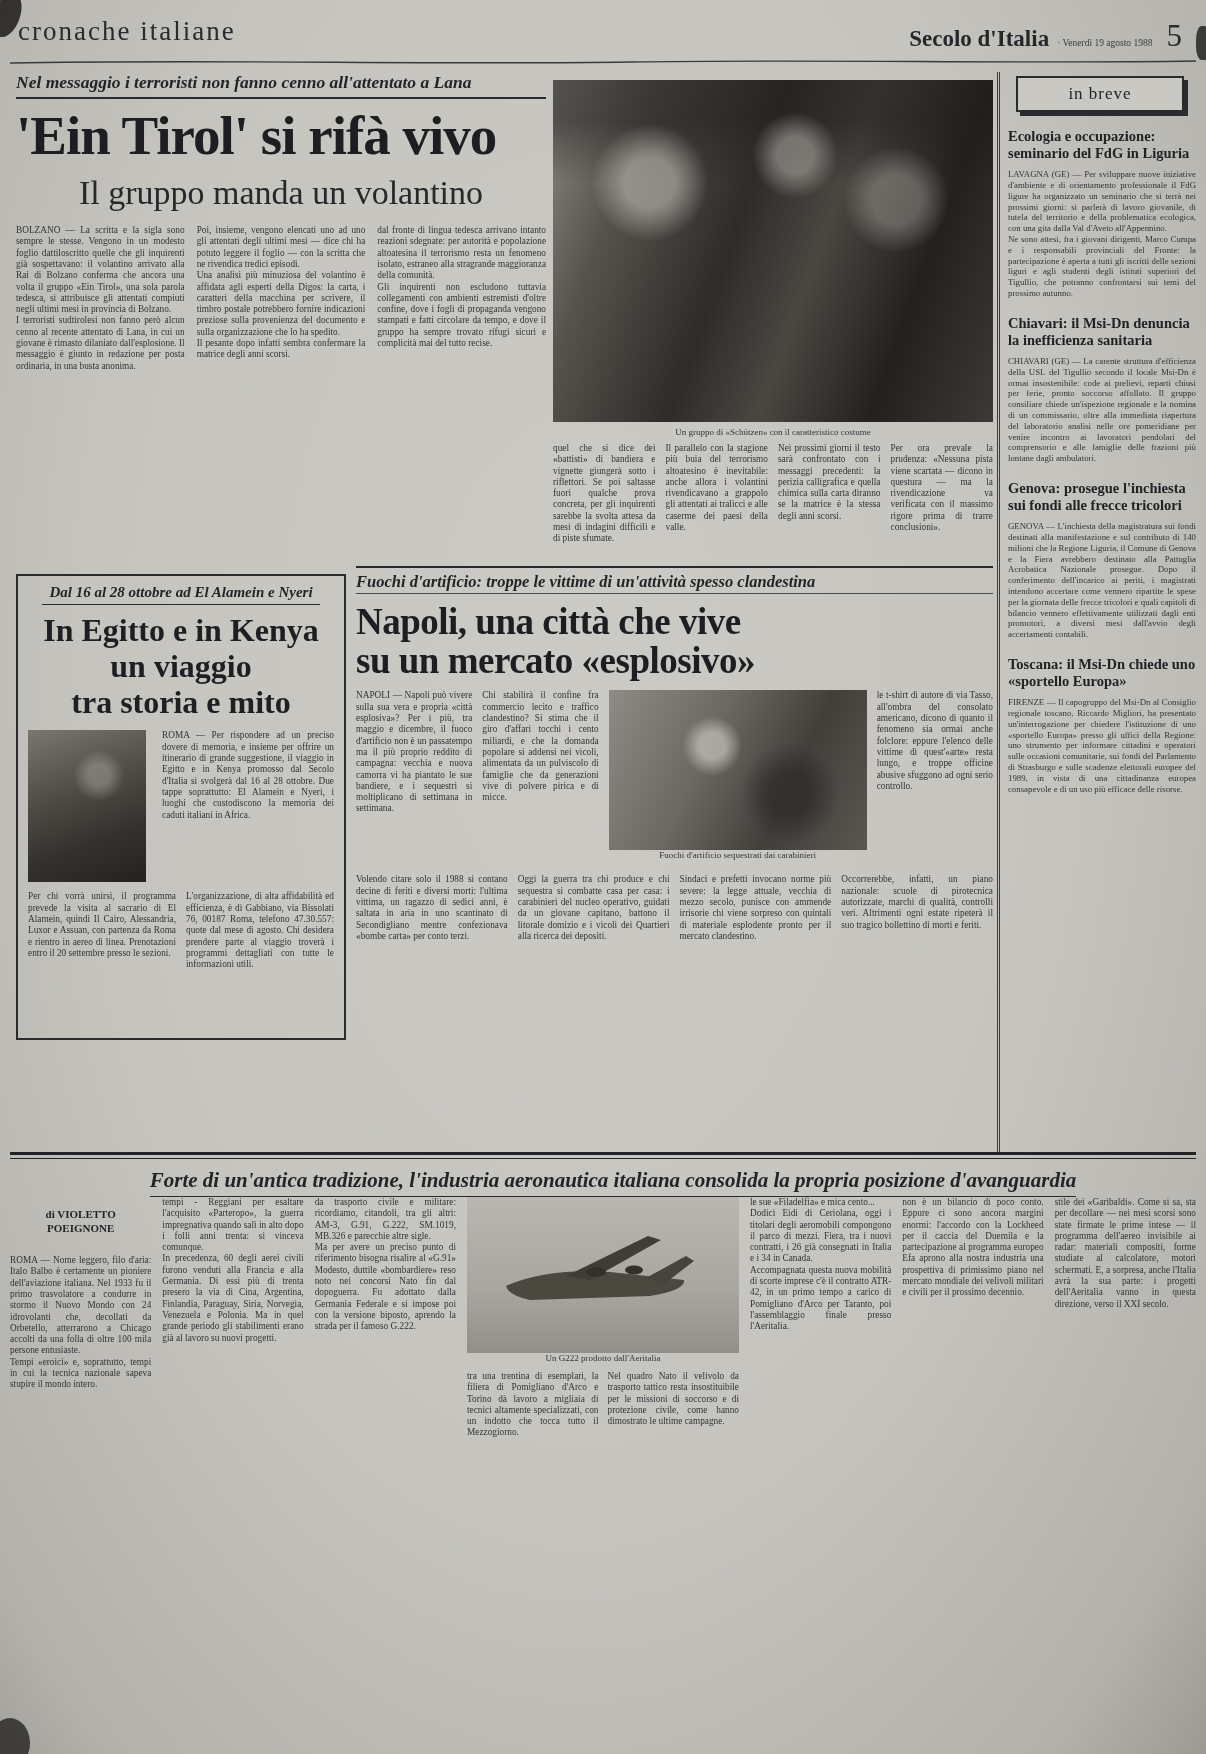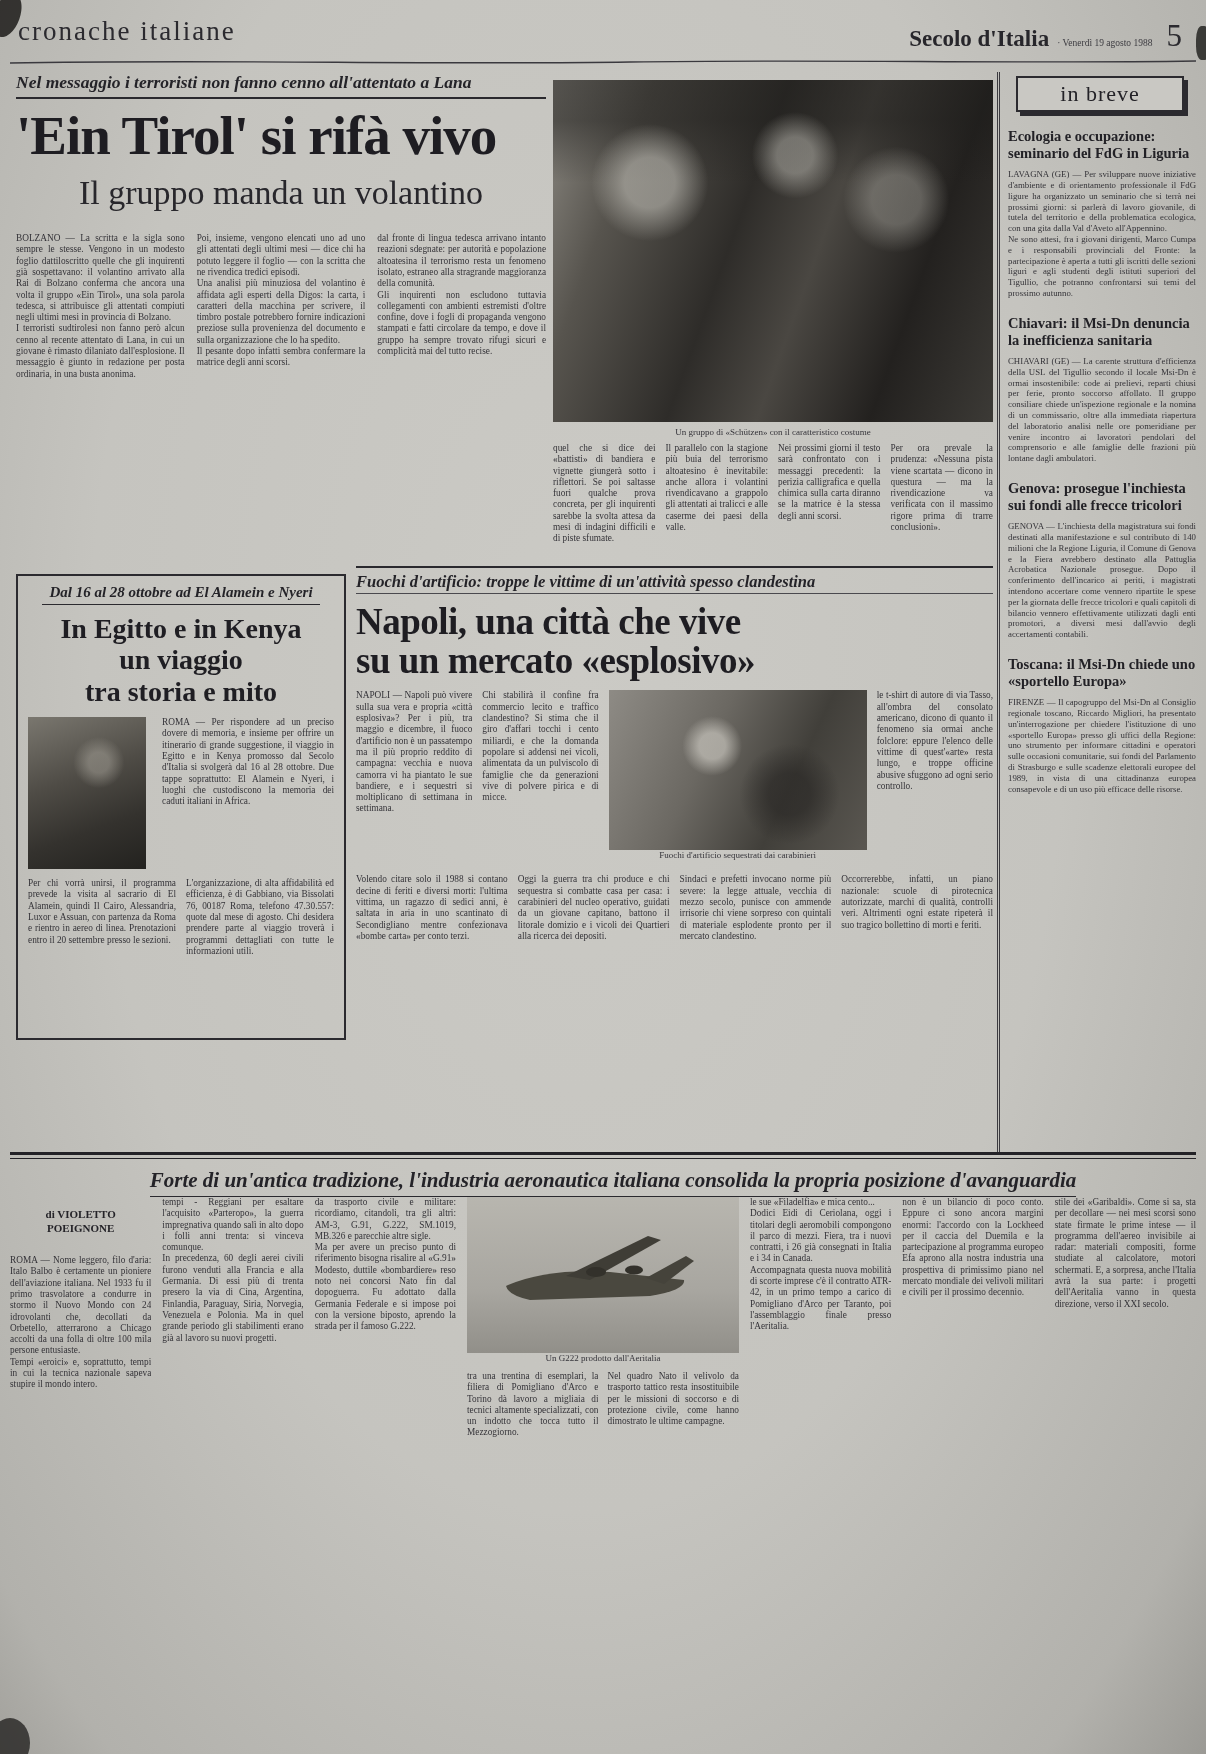--- a/index.html
+++ b/index.html
@@ -34,21 +34,21 @@
     font-size:9.3px; line-height:11.3px; text-align:justify;
     white-space:pre-line; overflow:hidden; color:#343338;
   }
   .caption{ font-size:9px; color:#35343a; text-align:center; }
 
   
   .et{ position:absolute; left:16px; top:72px; width:530px; }
   .et .kicker{ font-size:17.5px; padding-bottom:4px; border-bottom:2px solid #2a292e; }
   .et-headline{ font-size:55px; font-weight:bold; line-height:1.02; letter-spacing:-1px; color:#1e1d22; margin-top:9px; }
   .et-subhead{ font-size:34px; text-align:center; color:#28272c; margin-top:10px; }
-  .et-cols{ display:flex; gap:12px; margin-top:21px; height:336px; }
+  .et-cols{ display:flex; gap:12px; margin-top:13px; height:336px; }
   .et-cols .body-col{ flex:1; }
 
   .photo{ background-color:#4c4a45; }
   .et-photo{
     position:absolute; left:553px; top:80px; width:440px; height:342px;
     background:
       radial-gradient(circle at 22% 30%, rgba(200,198,190,.55) 0 6%, rgba(200,198,190,0) 14%),
       radial-gradient(circle at 55% 22%, rgba(190,188,180,.5) 0 5%, rgba(190,188,180,0) 12%),
       radial-gradient(circle at 78% 35%, rgba(180,178,170,.4) 0 6%, rgba(180,178,170,0) 13%),
       linear-gradient(180deg, rgba(30,29,27,.5) 0 12%, rgba(30,29,27,0) 30%),
@@ -56,21 +56,21 @@
   }
   .et-caption{ position:absolute; left:553px; top:427px; width:440px; }
   .et-bottom{ position:absolute; left:553px; top:443px; width:440px; display:flex; gap:10px; height:118px; }
   .et-bottom .body-col{ flex:1; }
 
   
   .eg{ position:absolute; left:16px; top:574px; width:330px; height:466px;
        border:2px solid #2b2a2f; padding:8px 10px; overflow:hidden; }
   .eg .kicker{ display:block; font-size:15px; text-align:center; padding-bottom:3px;
                border-bottom:1.5px solid #2b2a2f; margin:0 14px; }
-  .eg-headline{ font-size:28px; font-weight:bold; line-height:1.12; text-align:center; color:#1f1e23; margin-top:8px; }
+  .eg-headline{ font-size:32px; font-weight:bold; line-height:1.12; text-align:center; color:#1f1e23; margin-top:8px; }
   .eg-row{ display:flex; gap:16px; margin-top:10px; height:152px; }
   .eg-photo{ width:118px; height:152px; flex:0 0 auto;
       background:
         radial-gradient(circle at 60% 30%, rgba(190,186,176,.4) 0 8%, rgba(190,186,176,0) 20%),
         linear-gradient(160deg,#7a776f 0%, #4f4c46 40%, #34322e 70%, #23221f 100%); }
   .eg-row .body-col{ flex:1; }
   .eg-cols{ display:flex; gap:10px; margin-top:9px; height:158px; }
   .eg-cols .body-col{ flex:1; }
 
   
@@ -88,21 +88,21 @@
   .np-row2{ display:flex; gap:10px; margin-top:2px; height:146px; }
   .np-row2 .body-col{ flex:1; }
 
   
   .ib-sep{ position:absolute; left:997px; top:72px; height:1082px; width:3px;
            border-left:1px solid #3b3a3f; border-right:1px solid #3b3a3f; }
   .ib{ position:absolute; left:1008px; top:76px; width:188px; height:1078px; overflow:hidden; }
   .ib-box{ width:168px; height:36px; margin-left:8px; border:2px solid #2b2a2f;
            box-shadow:4px 4px 0 #2b2a2f; display:flex; align-items:center; justify-content:center;
            background:#c9c8c3; }
-  .ib-box span{ font-size:22px; color:#232227; letter-spacing:1px; }
+  .ib-box span{ font-size:17px; color:#232227; letter-spacing:1px; }
   .ib-brief{ margin-top:16px; }
   .ib-brief h3{ font-size:14.5px; line-height:1.18; font-weight:bold; color:#222126; margin-bottom:7px; }
   .ib-brief .body-col{ font-size:8.8px; line-height:10.8px; }
 
   
   .ae{ position:absolute; left:10px; top:1152px; width:1186px; height:602px; overflow:hidden; }
   .ae-rule{ height:7px; border-top:3px solid #232227; border-bottom:1.5px solid #232227; }
   .ae-kickerwrap{ text-align:center; margin-top:9px; }
   .ae .kicker{ display:inline-block; font-size:21px; padding-bottom:3px; border-bottom:1.5px solid #2a292e;margin-left:20px; }
   .ae-headline{ font-size:58px; font-weight:bold; text-align:center; letter-spacing:-1px; color:#1c1b20; margin:8px 0 12px; }

